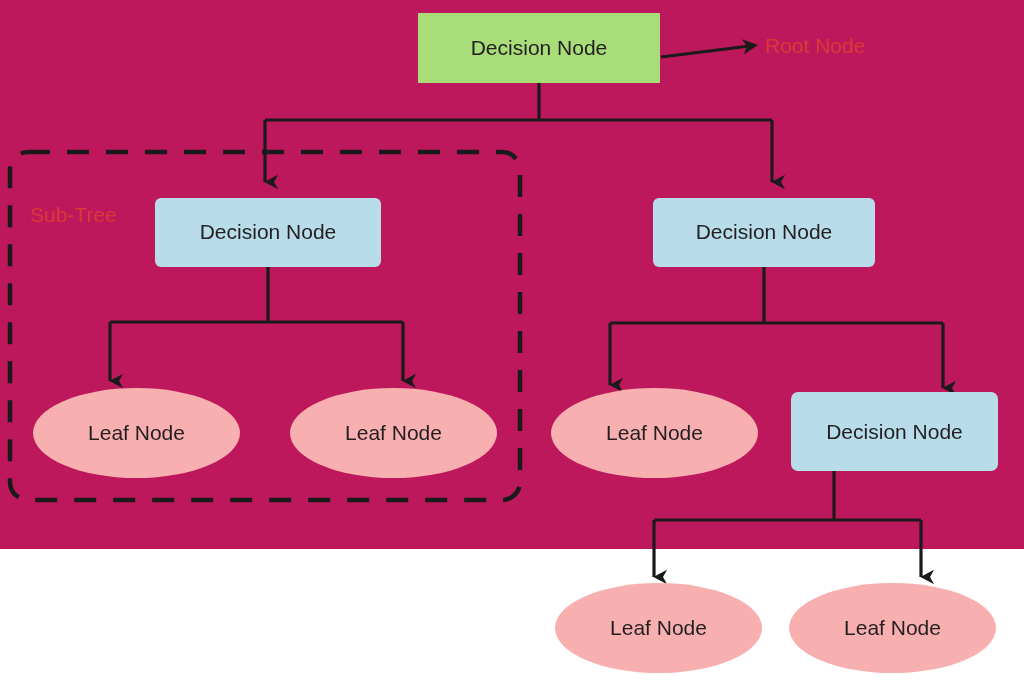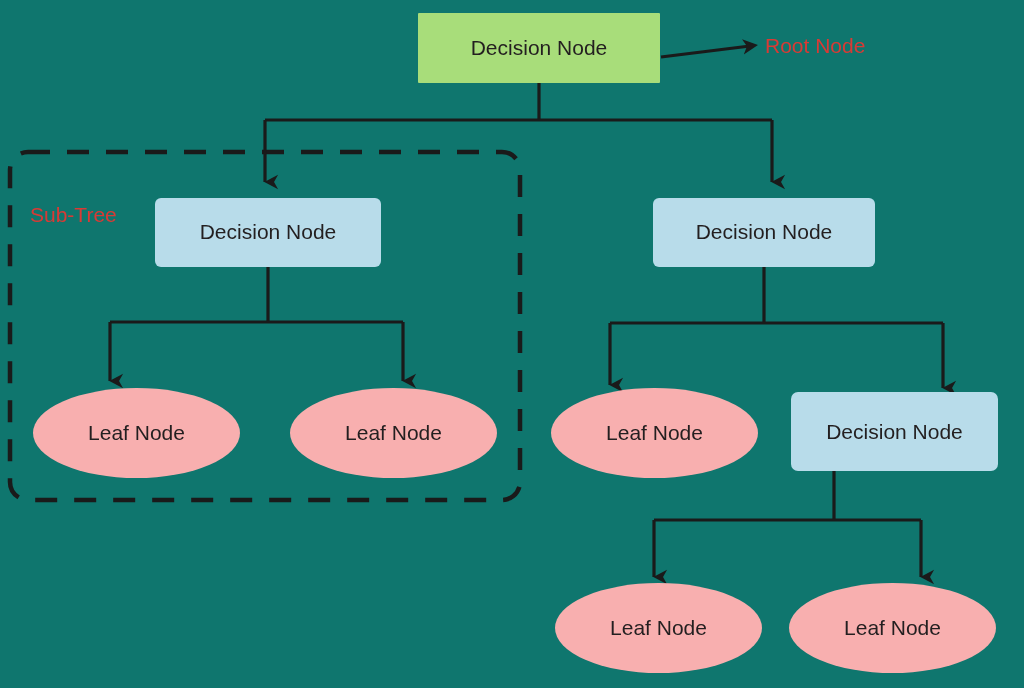--- a/index.html
+++ b/index.html
@@ -9,22 +9,22 @@
   }
   body {
     width: 1024px;
     height: 688px;
     font-family: "Liberation Sans", sans-serif;
     overflow: hidden;
   }
   #diagram-root {
     position: relative;
     width: 1024px;
-    height: 688px;
-    background: #0f766e;
+    height: 549px;
+    background: #be185d;
     text-align: right;
   }
   svg.diagram {
     display: block;
     width: 1024px;
     height: 688px;
   }
   .node-label {
     font-family: "Liberation Sans", sans-serif;
     font-size: 21px;

